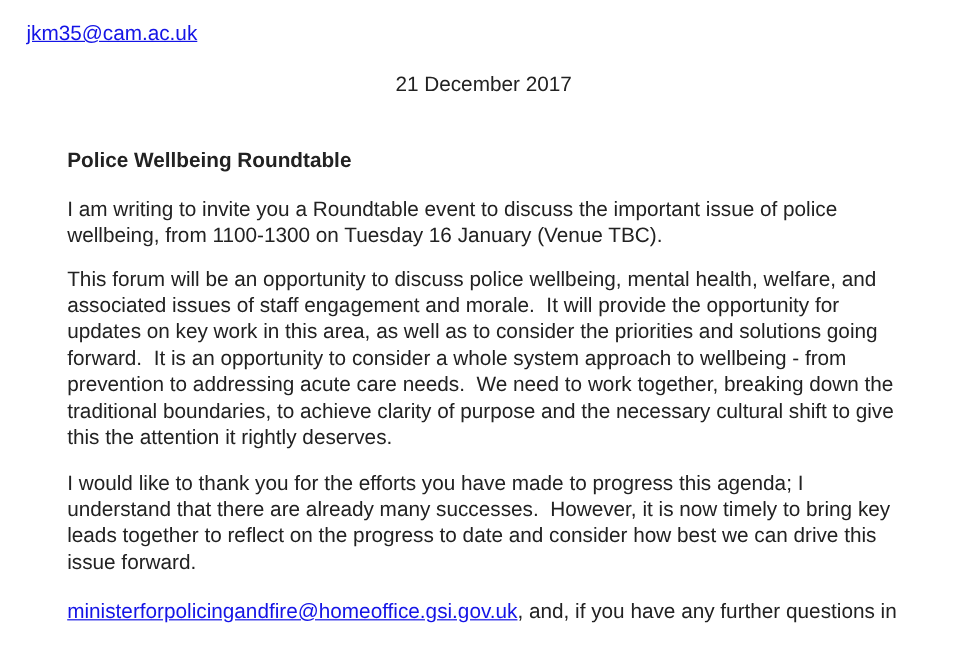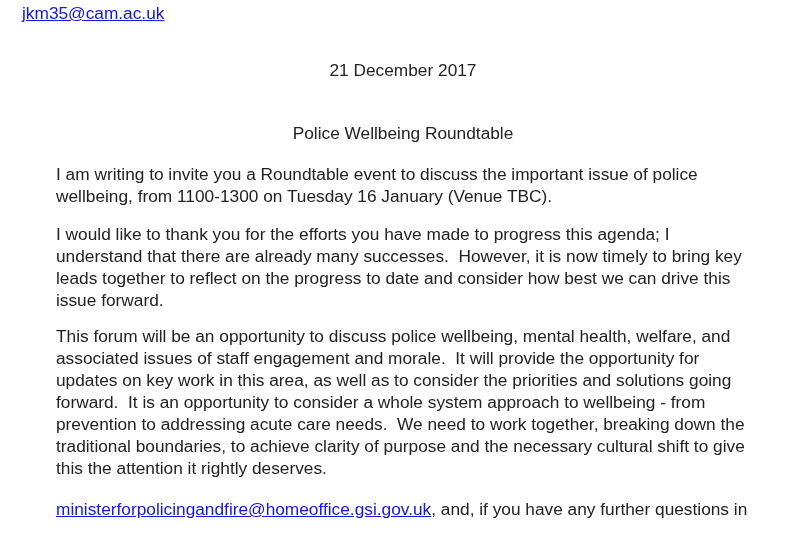--- a/index.html
+++ b/index.html
@@ -19,39 +19,39 @@
     line-height: 22px;
   }
   a.link {
     color: #1414e6;
     text-decoration: underline;
     cursor: pointer;
   }
   .header-email {
     position: absolute;
     left: 22px;
-    top: 2px;
+    top: 16px;
     white-space: pre;
   }
   .content {
     position: absolute;
     left: 56px;
     top: 59px;
     width: 694px;
   }
   .content p {
     margin: 0;
   }
   .date {
     text-align: center;
   }
   .heading {
     margin-top: 41px !important;
-    text-align: center;
-    font-weight: normal;
+    text-align: left;
+    font-weight: bold;
   }
   .para {
     white-space: pre; 
   }
   .p1 { margin-top: 19px !important; }
   .p2 { margin-top: 16px !important; }
   .p3 { margin-top: 14px !important; }
   .p4 { margin-top: 8px  !important; }
   .p5 { margin-top: 19px !important; }
 </style>
@@ -64,30 +64,30 @@
 
   <div class="content">
 
     <p class="date">21 December 2017</p>
 
     <p class="heading">Police Wellbeing Roundtable</p>
 
     <p class="para p1">I am writing to invite you a Roundtable event to discuss the important issue of police
 wellbeing, from 1100-1300 on Tuesday 16 January (Venue TBC).</p>
 
-    <p class="para p2">I would like to thank you for the efforts you have made to progress this agenda; I
-understand that there are already many successes.  However, it is now timely to bring key
-leads together to reflect on the progress to date and consider how best we can drive this
-issue forward.</p>
-
     <p class="para p3">This forum will be an opportunity to discuss police wellbeing, mental health, welfare, and
 associated issues of staff engagement and morale.  It will provide the opportunity for
 updates on key work in this area, as well as to consider the priorities and solutions going
 forward.  It is an opportunity to consider a whole system approach to wellbeing - from
 prevention to addressing acute care needs.  We need to work together, breaking down the
 traditional boundaries, to achieve clarity of purpose and the necessary cultural shift to give
 this the attention it rightly deserves.</p>
 
+    <p class="para p2">I would like to thank you for the efforts you have made to progress this agenda; I
+understand that there are already many successes.  However, it is now timely to bring key
+leads together to reflect on the progress to date and consider how best we can drive this
+issue forward.</p>
+
 
     <p class="para p5"><a class="link">ministerforpolicingandfire@homeoffice.gsi.gov.uk</a><span>, and, if you have any further questions in</span></p>
 
   </div>
 </div>
 
 </body></html>

